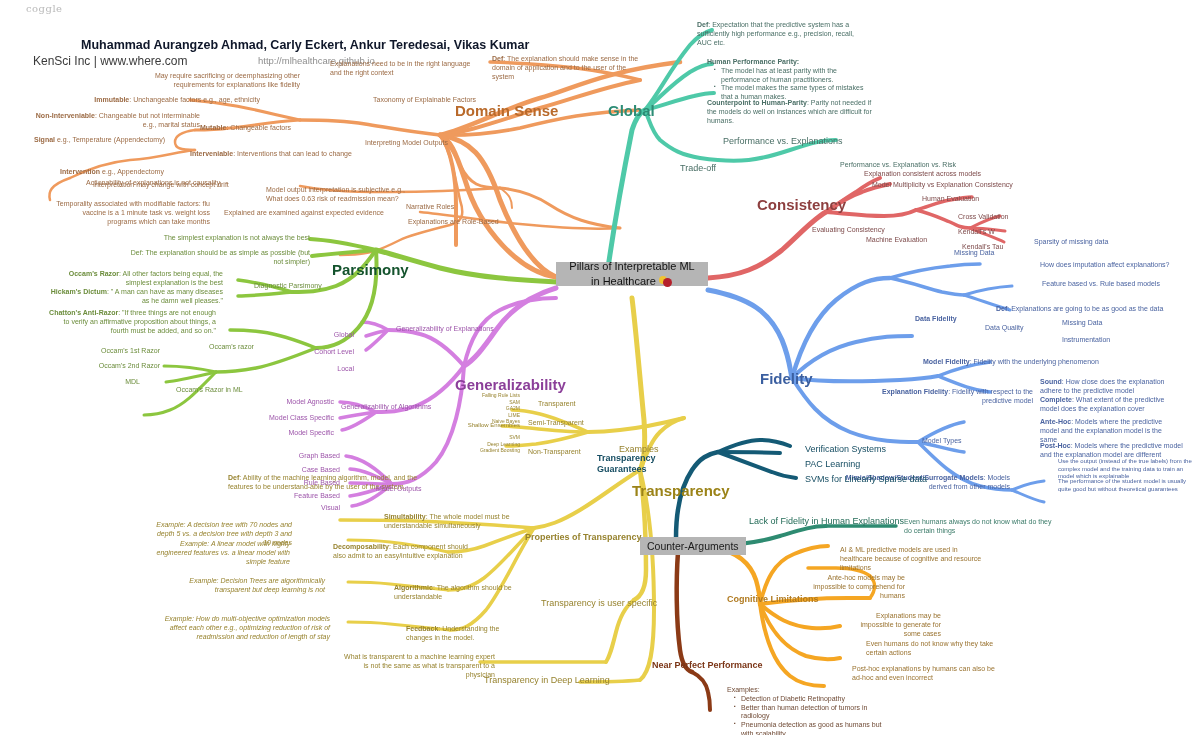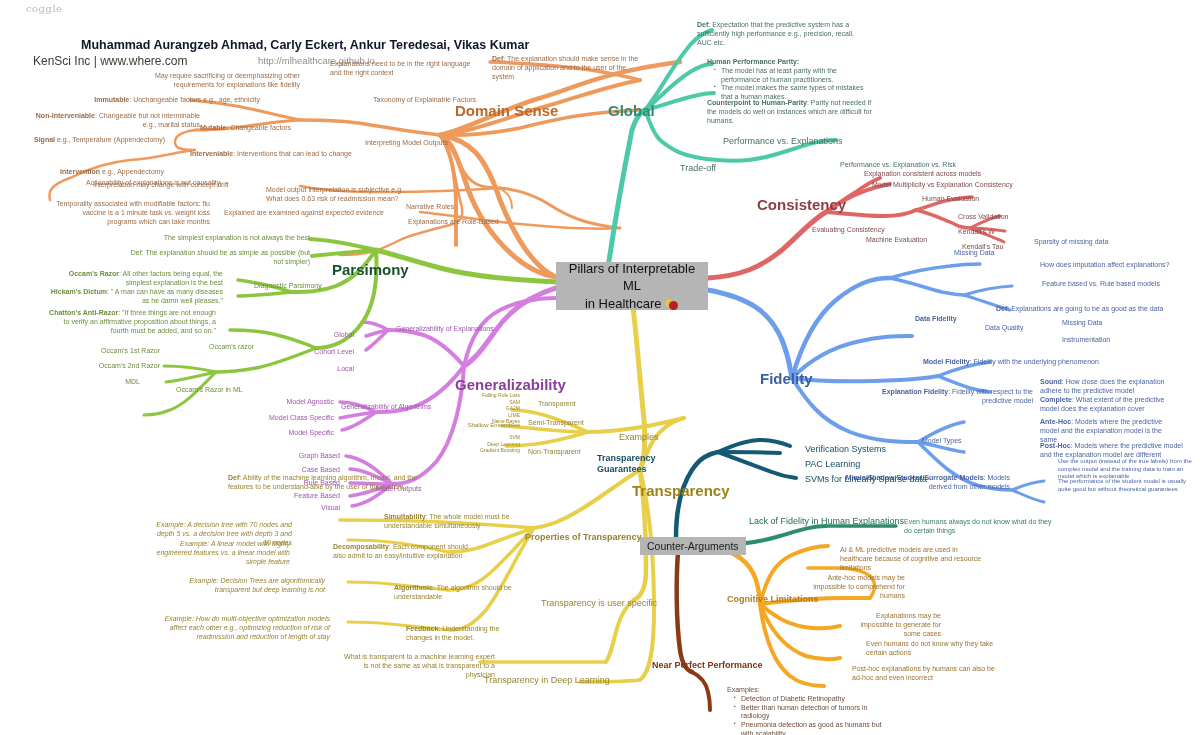--- a/index.html
+++ b/index.html
@@ -19,22 +19,22 @@
   .h-org{position:absolute;left:33px;top:54px;font-size:12px;color:#3a3a3a;}
   .h-url{position:absolute;left:258px;top:55px;font-size:9.5px;color:#8e8e8e;}
 
   
   .n{position:absolute;line-height:1.25;white-space:normal;}
   .n b{font-weight:bold;}
   .r{text-align:right;}
 
   
   .central{
-    position:absolute;left:556px;top:262px;width:152px;height:48px;
-    background:#b5b5b5;color:#111;font-size:13px;line-height:1.35;
+    position:absolute;left:556px;top:262px;width:152px;height:24px;
+    background:#b5b5b5;color:#111;font-size:11px;line-height:1.35;
     display:flex;align-items:center;justify-content:center;text-align:center;
     padding:0 4px;box-sizing:border-box;
   }
   .pill{display:inline-block;position:relative;width:14px;height:10px;vertical-align:-1px;}
   .pill i{position:absolute;display:block;border-radius:50%;}
   .pill i.a{width:8px;height:8px;background:#f0c330;left:0;top:0;}
   .pill i.b{width:9px;height:9px;background:#b5202b;left:4px;top:2px;}
 
   .grey-node{
     position:absolute;background:#b5b5b5;color:#1a1a1a;font-size:10.5px;
@@ -309,21 +309,21 @@
     <span>Examples:</span>
     <ul class="b">
       <li>Detection of Diabetic Retinopathy</li>
       <li>Better than human detection of tumors in radiology</li>
       <li>Pneumonia detection as good as humans but with scalability</li>
     </ul>
   </div>
 
   <div class="n main" style="left:632px;top:482px;color:#9b8318;">Transparency</div>
   <div class="n lvl2" style="left:228px;top:474px;width:210px;color:#97832f;"><b>Def</b>: Ability of the machine learning algorithm, model, and the features to be understand-able by the user of the system.</div>
-  <div class="n lvl1" style="left:610px;top:432px;width:60px;color:#97832f;">Examples</div>
+  <div class="n lvl1" style="left:610px;top:444px;width:60px;color:#97832f;">Examples</div>
   <div class="n lvl2" style="left:538px;top:400px;width:70px;color:#97832f;">Transparent</div>
   <div class="n tiny r" style="left:438px;top:392px;width:82px;color:#97832f;white-space:pre;">Falling Rule Lists
 SAM
 GA2M
 LIME
 Naive Bayes</div>
   <div class="n lvl2" style="left:528px;top:419px;width:85px;color:#97832f;">Semi-Transparent</div>
   <div class="n lvl3 r" style="left:442px;top:422px;width:78px;color:#97832f;">Shallow Ensembles</div>
   <div class="n lvl2" style="left:528px;top:448px;width:85px;color:#97832f;">Non-Transparent</div>
   <div class="n tiny r" style="left:430px;top:434px;width:90px;color:#97832f;white-space:pre;">SVM

